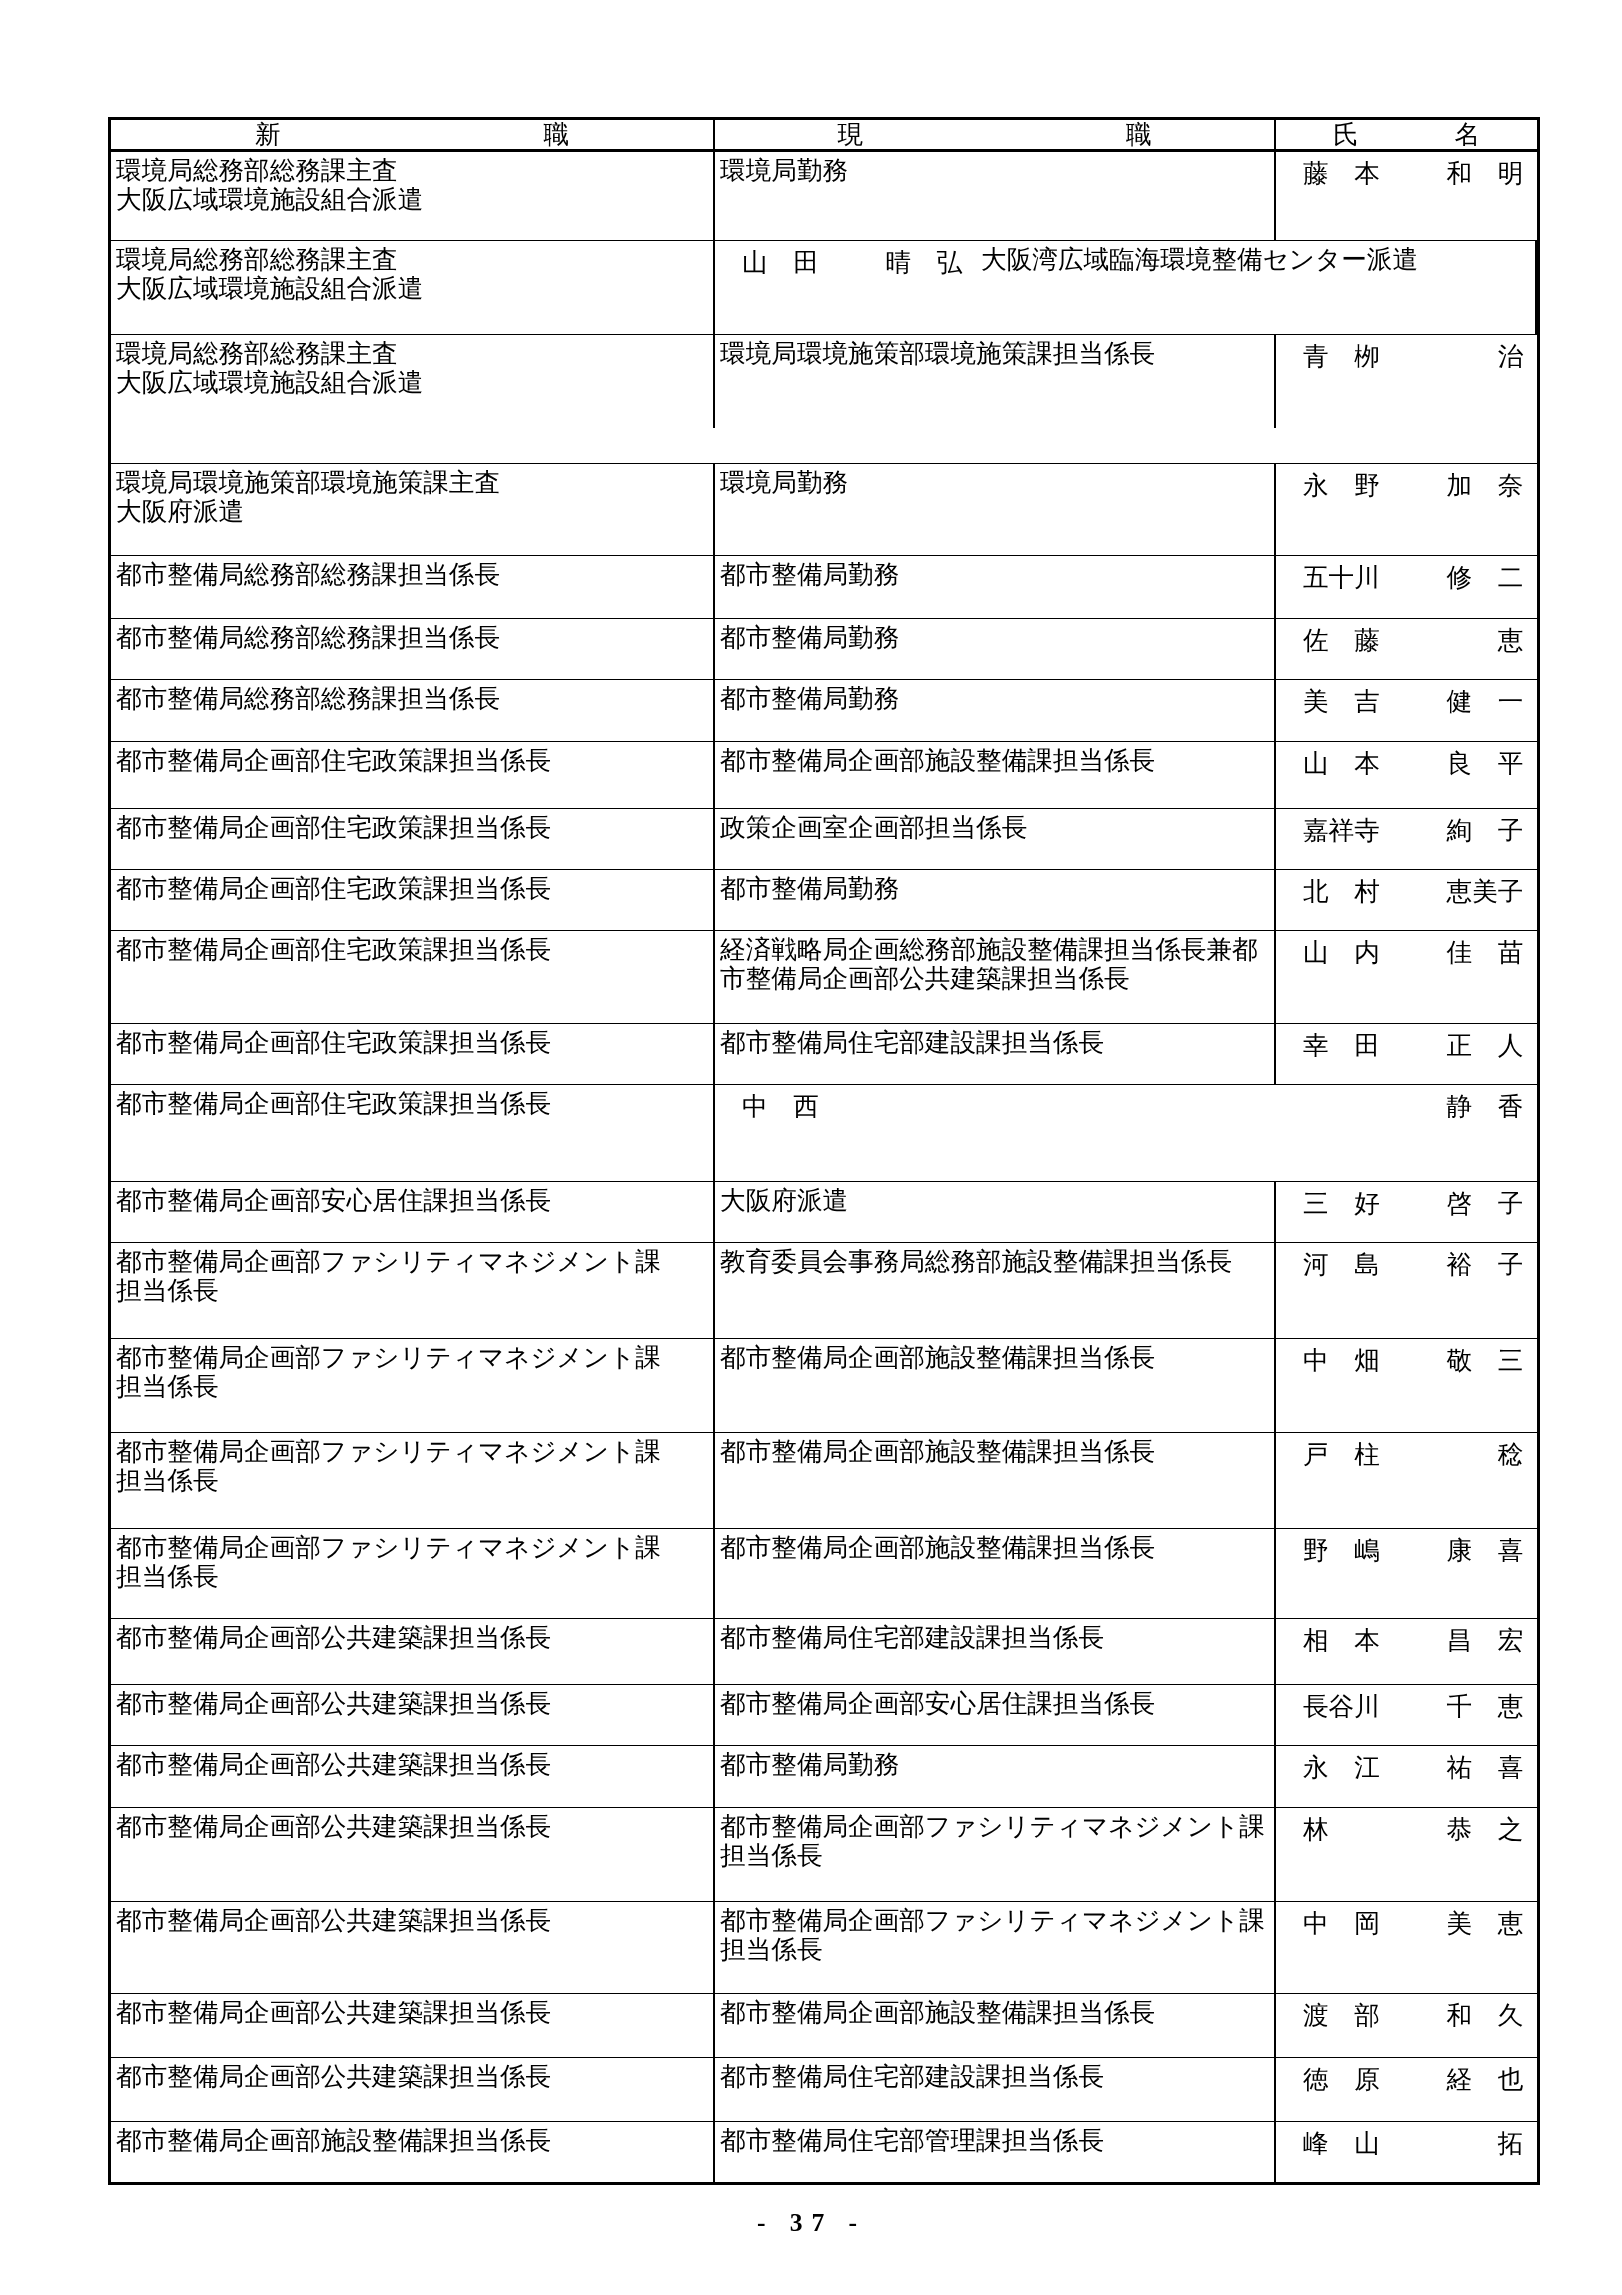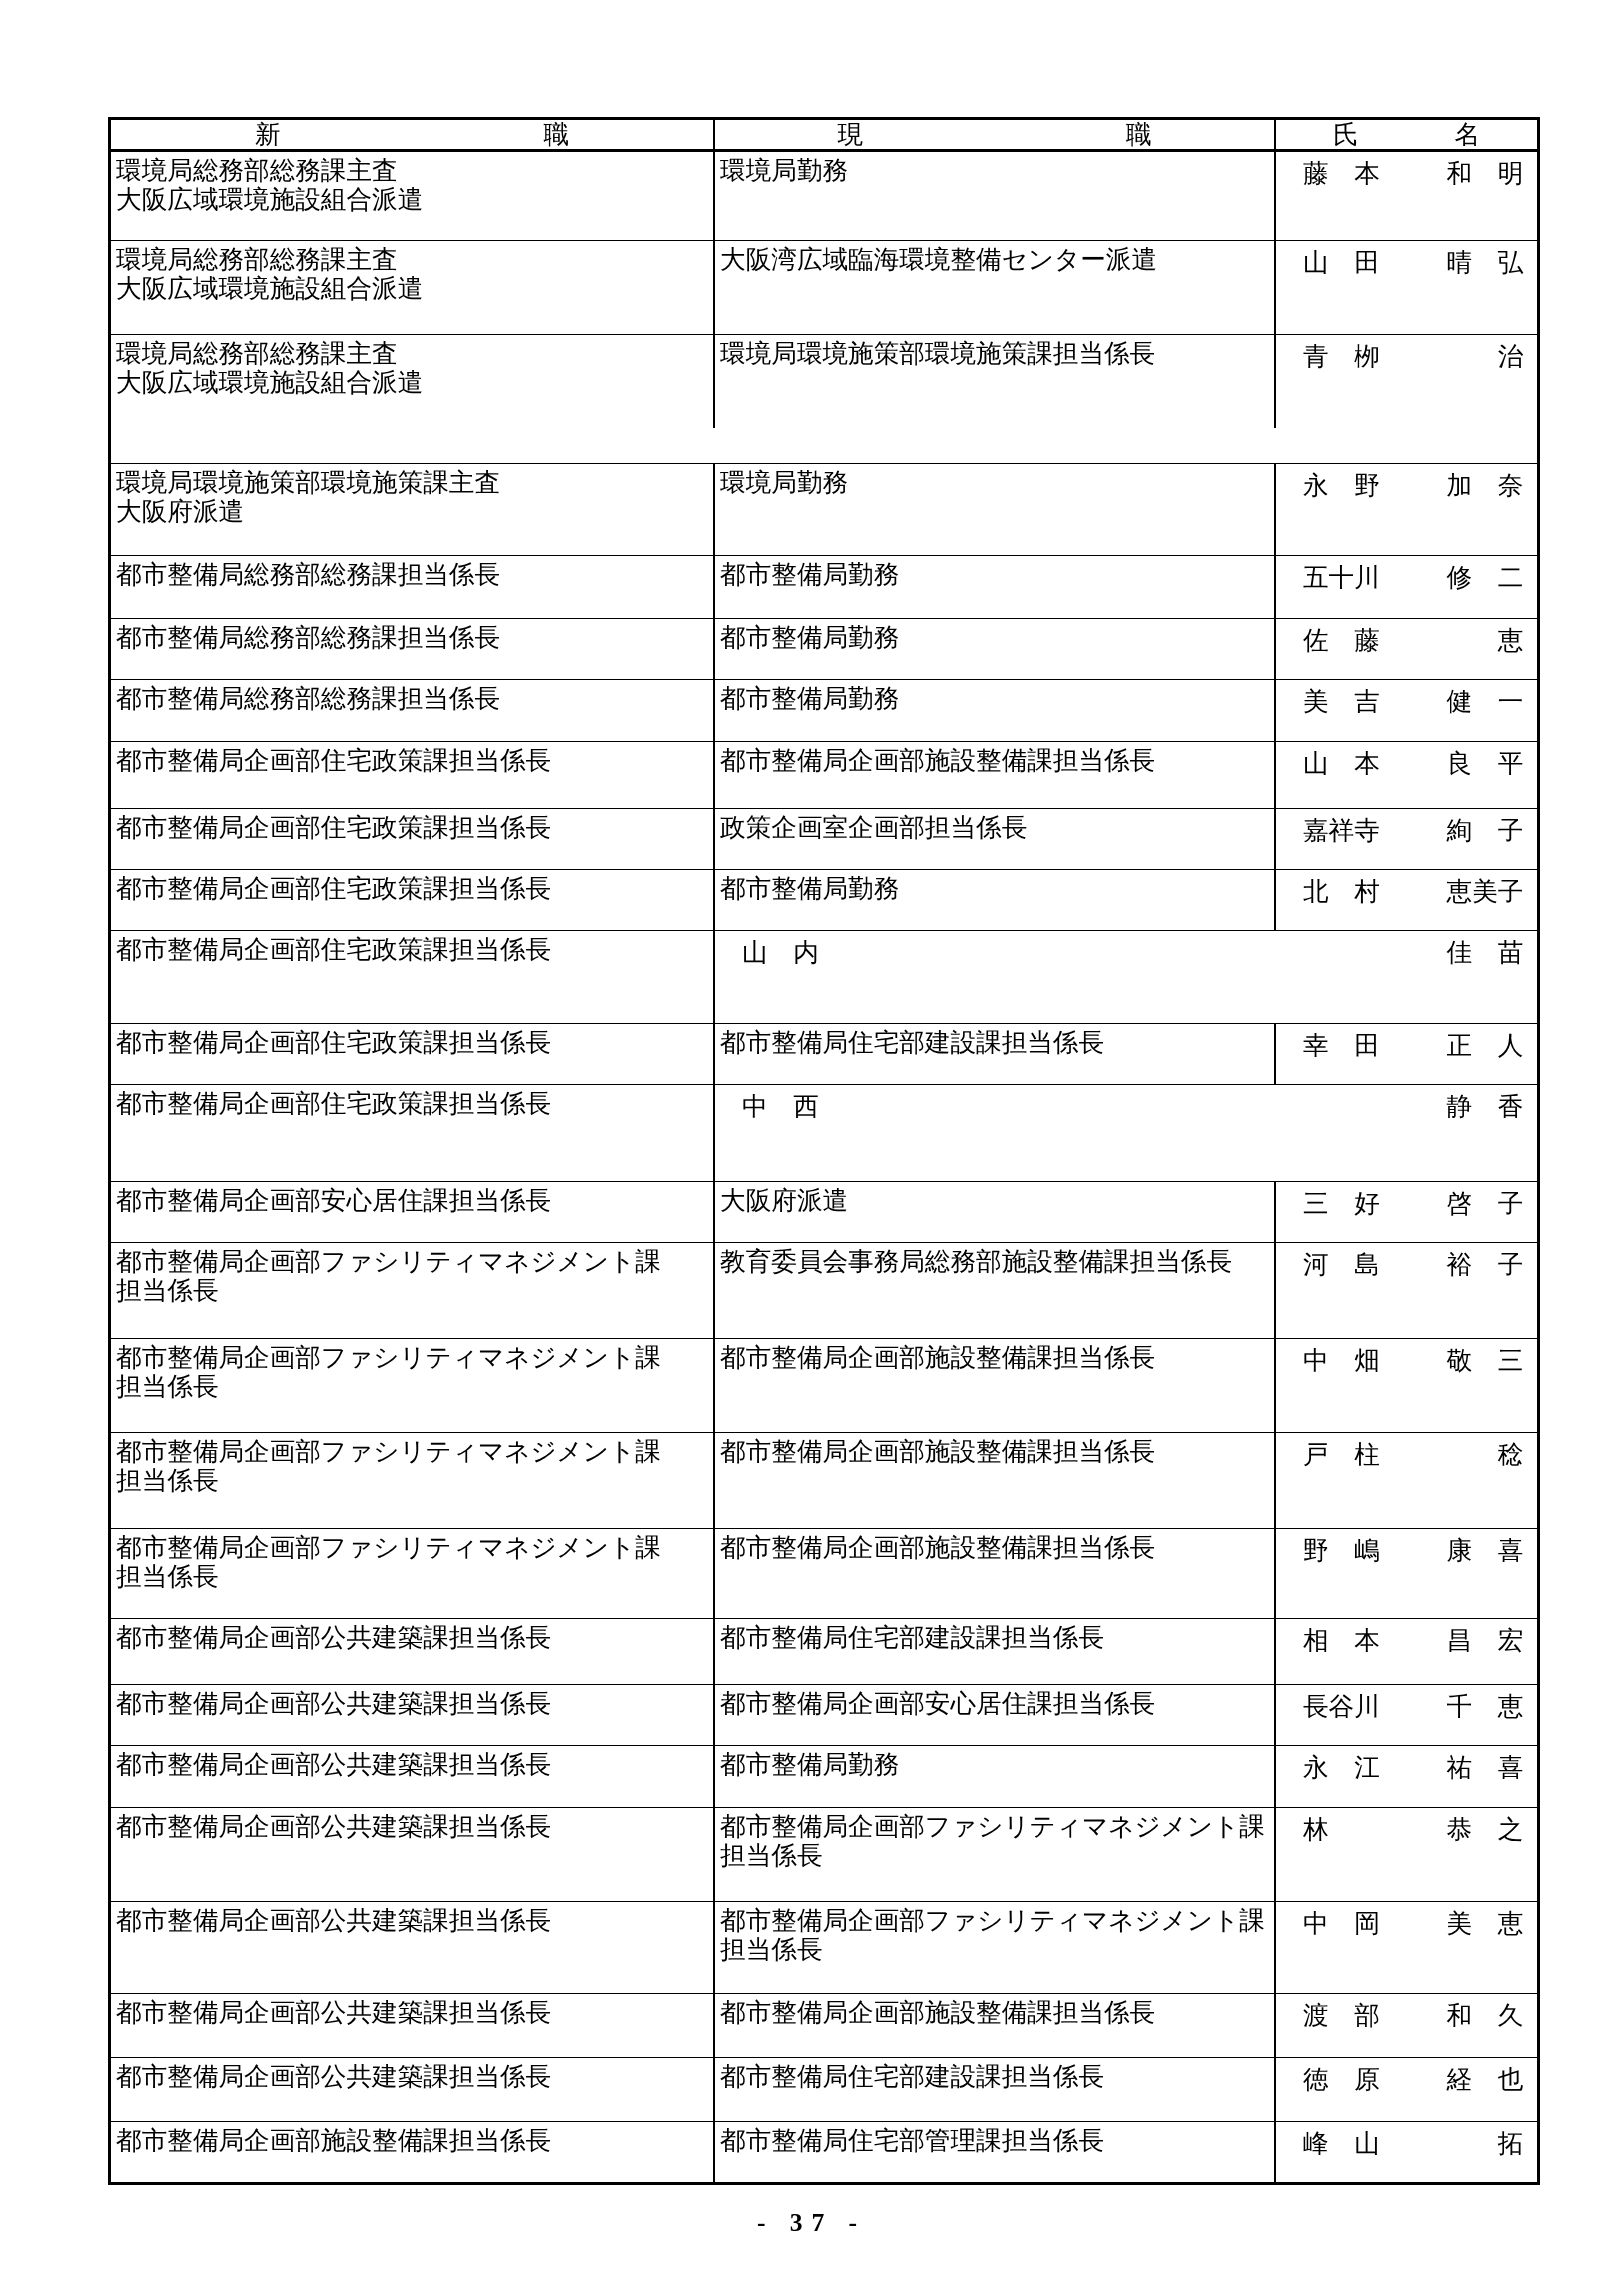--- a/index.html
+++ b/index.html
@@ -88,29 +88,29 @@
         <span>藤　本</span>
         <span>和　明</span>
       </div>
     </div>
   </div>
       <div class="trow" style="height: 94px;">
     <div class="cell c1">
           <div class="postline">環境局総務部総務課主査</div>
           <div class="postline">大阪広域環境施設組合派遣</div>
         </div>
-    <div class="cell c2">
-          <div class="postline">大阪湾広域臨海環境整備センター派遣</div>
-        </div>
     <div class="cell c3">
       <div class="name-wrap">
         <span>山　田</span>
         <span>晴　弘</span>
       </div>
     </div>
+    <div class="cell c2">
+          <div class="postline">大阪湾広域臨海環境整備センター派遣</div>
+        </div>
   </div>
       <div class="trow" style="height: 94px;">
     <div class="cell c1">
           <div class="postline">環境局総務部総務課主査</div>
           <div class="postline">大阪広域環境施設組合派遣</div>
         </div>
     <div class="cell c2">
           <div class="postline">環境局環境施策部環境施策課担当係長</div>
         </div>
     <div class="cell c3">
@@ -216,20 +216,24 @@
       <div class="name-wrap">
         <span>北　村</span>
         <span>恵美子</span>
       </div>
     </div>
   </div>
       <div class="trow" style="height: 93px;">
     <div class="cell c1">
           <div class="postline">都市整備局企画部住宅政策課担当係長</div>
         </div>
+    <div class="cell c2">
+          <div class="postline">経済戦略局企画総務部施設整備課担当係長兼都</div>
+          <div class="postline">市整備局企画部公共建築課担当係長</div>
+        </div>
     <div class="cell c3">
       <div class="name-wrap">
         <span>山　内</span>
         <span>佳　苗</span>
       </div>
     </div>
   </div>
       <div class="trow" style="height: 61px;">
     <div class="cell c1">
           <div class="postline">都市整備局企画部住宅政策課担当係長</div>

